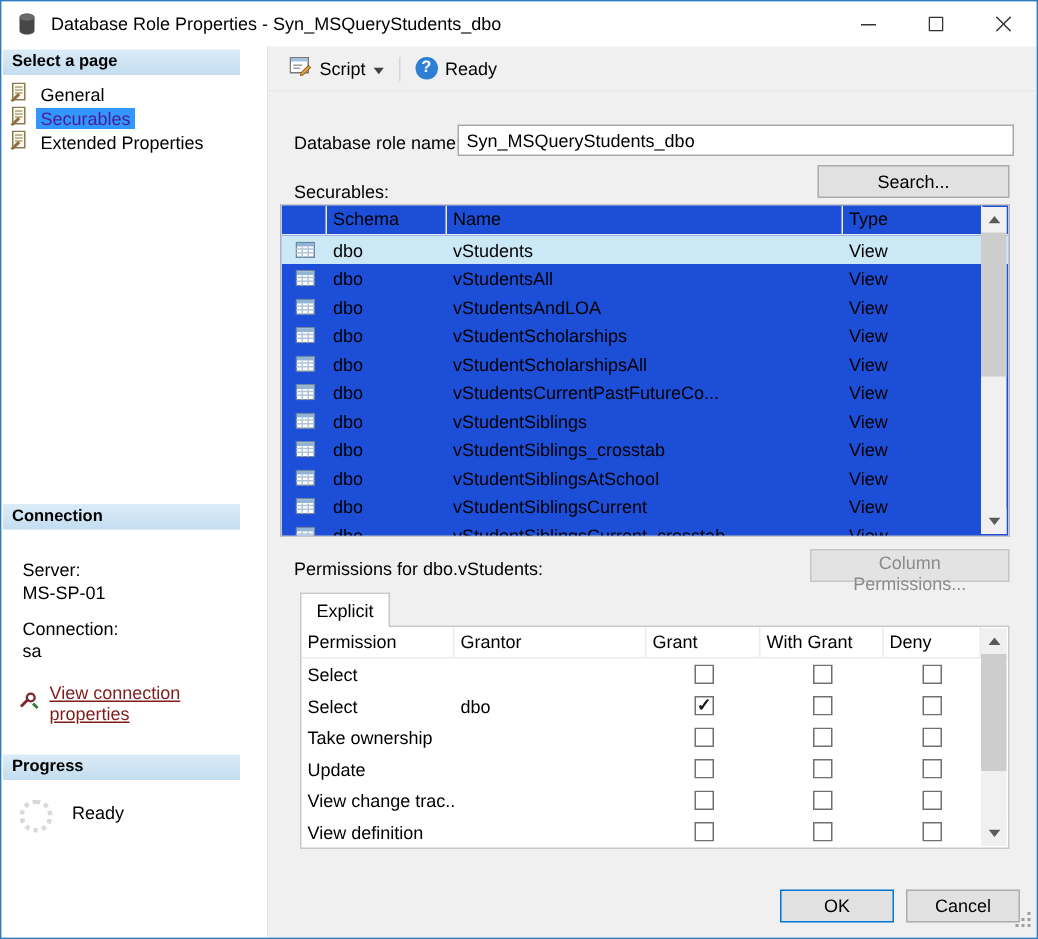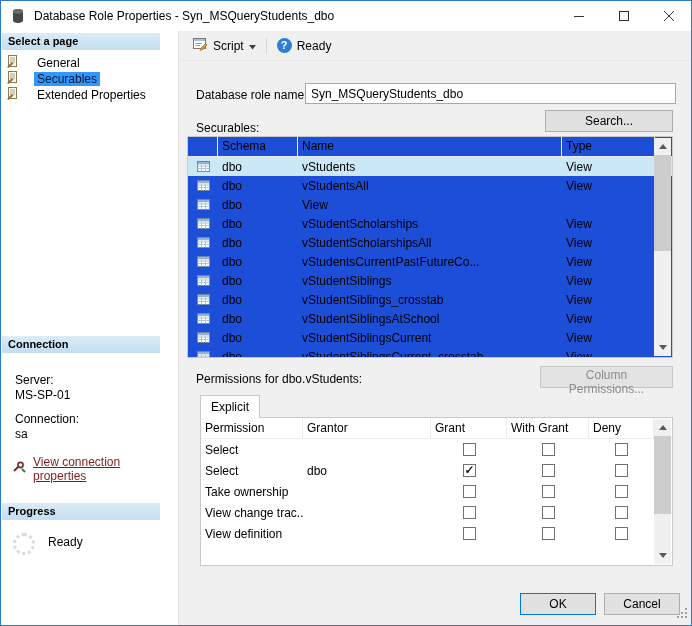--- a/index.html
+++ b/index.html
@@ -13,23 +13,23 @@
   .win-controls{display:flex;height:30px}
   .win-btn{width:45px;height:30px;display:flex;align-items:center;justify-content:center;background:transparent;border:none;padding:0}
 
   
   .wbody{display:flex;height:594px}
   .sidebar{position:relative;width:178px;background:#fff;border-right:1px solid #e2e2e2;flex-shrink:0;box-sizing:border-box}
   .side-section{position:absolute;left:1px;right:18px}
   .sec-select{top:2px}.sec-conn{top:305px}.sec-prog{top:472px}
   .sec-header{height:17px;background:linear-gradient(#dcecf8,#c3ddf0);font-weight:bold;font-size:11px;padding:2px 0 0 6px;box-sizing:border-box}
   .page-list{padding-top:5px}
-  .page-item{display:flex;align-items:center;gap:15px;height:16px;padding-left:4px;cursor:default}
+  .page-item{display:flex;align-items:center;gap:5px;height:16px;padding-left:4px;cursor:default}
   .page-item .lbl{padding:0 3px;line-height:14px}
-  .page-item.selected .lbl{background:#3297fd;color:#0f172a}
+  .page-item.selected .lbl{background:#3297fd;color:#4c1d95}
   .conn-body{padding:20px 0 0 13px;font-size:12px}
   .conn-line{height:15px;white-space:nowrap}
   .gap8{height:9px}
   .link-row{display:flex;align-items:center;gap:6px;margin-top:13px;margin-left:-3px}
   .link{color:#7f1d1d;text-decoration:underline;font-size:12px}
   .prog-body{display:flex;padding:13px 0 0 11px;gap:13px;align-items:flex-start}
   .spinner{width:22px;height:22px;border:3px dotted #d9d9d9;border-radius:50%;box-sizing:border-box}
   .prog-status{margin-top:2px}
 
   
@@ -254,20 +254,21 @@
                 <svg width="13" height="11" viewBox="0 0 13 11">
                   <rect x="0.5" y="0.5" width="12" height="10" fill="#fff" stroke="#6e87a0"></rect>
                   <rect x="1" y="1" width="11" height="2.3" fill="#8fb4d6"></rect>
                   <line x1="0.5" y1="5" x2="12.5" y2="5" stroke="#aec4d8"></line>
                   <line x1="0.5" y1="7.5" x2="12.5" y2="7.5" stroke="#aec4d8"></line>
                   <line x1="4.5" y1="3.5" x2="4.5" y2="10.5" stroke="#aec4d8"></line>
                   <line x1="8.5" y1="3.5" x2="8.5" y2="10.5" stroke="#aec4d8"></line>
                 </svg>
               </span>
               <span class="scell c-schema">dbo</span>
+              <span class="scell c-name">vStudentsAndLOA</span>
               <span class="scell c-type">View</span>
             </div>
             <div class="srow">
               <span class="scell c-icon">
                 <svg width="13" height="11" viewBox="0 0 13 11">
                   <rect x="0.5" y="0.5" width="12" height="10" fill="#fff" stroke="#6e87a0"></rect>
                   <rect x="1" y="1" width="11" height="2.3" fill="#8fb4d6"></rect>
                   <line x1="0.5" y1="5" x2="12.5" y2="5" stroke="#aec4d8"></line>
                   <line x1="0.5" y1="7.5" x2="12.5" y2="7.5" stroke="#aec4d8"></line>
                   <line x1="4.5" y1="3.5" x2="4.5" y2="10.5" stroke="#aec4d8"></line>
@@ -446,20 +447,33 @@
                 <span class="checkbox"></span>
               </span>
               <span class="pcell check p-with">
                 <span class="checkbox"></span>
               </span>
               <span class="pcell check p-deny">
                 <span class="checkbox"></span>
               </span>
             </div>
             <div class="prow">
+              <span class="pcell p-perm">Update</span>
+              <span class="pcell p-grantor"></span>
+              <span class="pcell check p-grant">
+                <span class="checkbox"></span>
+              </span>
+              <span class="pcell check p-with">
+                <span class="checkbox"></span>
+              </span>
+              <span class="pcell check p-deny">
+                <span class="checkbox"></span>
+              </span>
+            </div>
+            <div class="prow">
               <span class="pcell p-perm">View change trac...</span>
               <span class="pcell p-grantor"></span>
               <span class="pcell check p-grant">
                 <span class="checkbox"></span>
               </span>
               <span class="pcell check p-with">
                 <span class="checkbox"></span>
               </span>
               <span class="pcell check p-deny">
                 <span class="checkbox"></span>

